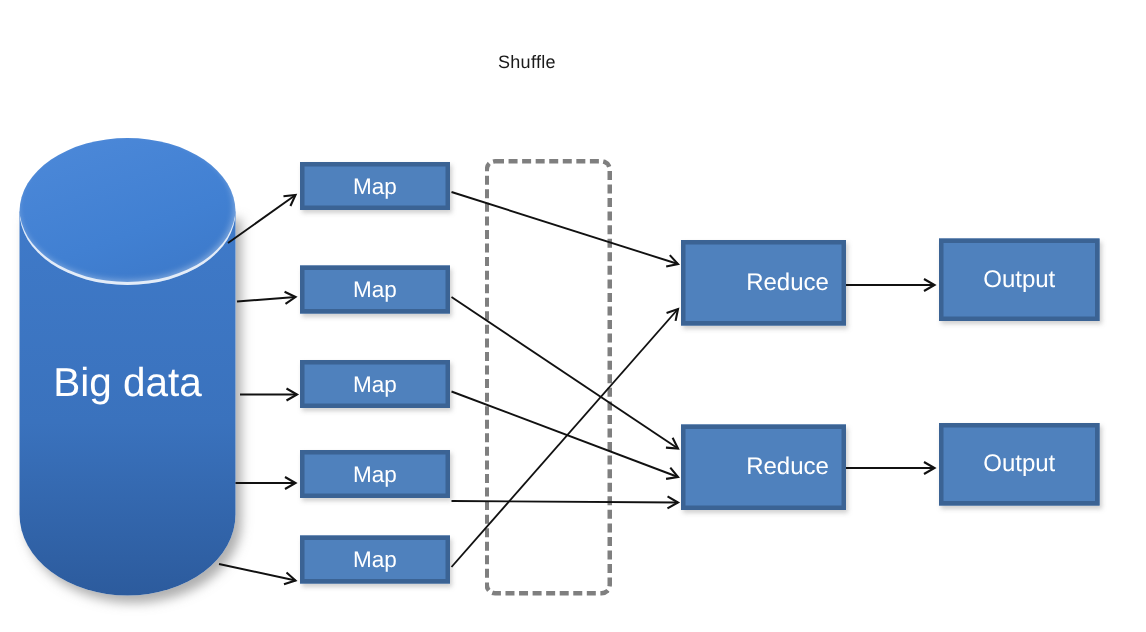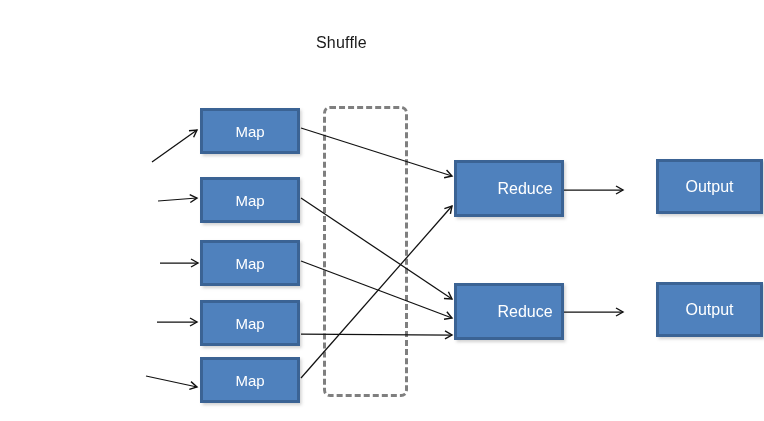--- a/index.html
+++ b/index.html
@@ -1,21 +1,21 @@
 <!DOCTYPE html>
 <html style="--node-fill: #4f81bd; --node-border: #3b6394; --cyl-top: #4d89d9; --cyl-mid: #3f7ac9; --cyl-bottom: #2c5b9d; --dash: #7f7f7f; --text-dark: #1a1a1a;"><head>
 <meta charset="utf-8">
 <style>
   html,body { margin:0; padding:0; background:#ffffff; }
   .canvas {
     position:relative; width:764px; height:421px; background:#fff;
     font-family:"Liberation Sans", sans-serif; overflow:hidden;
   }
   .shuffle-label {
-    position:absolute; left:316px; top:34px; font-size:16px;
+    position:absolute; left:332px; top:34px; font-size:12px;
     color:var(--text-dark,#1a1a1a); letter-spacing:0.2px;
   }
   
   .cylinder { position:absolute; left:13px; top:92px; width:144px; height:305px; }
   .cyl-body {
     position:absolute; left:0; top:49px; width:144px; height:256px;
     background:linear-gradient(to bottom, var(--cyl-mid,#3f7ac9) 0%, #3a72bd 55%, var(--cyl-bottom,#2c5b9d) 100%);
     border-radius:0 0 50% 50% / 0 0 54px 54px;
     box-shadow:4px 5px 7px rgba(110,110,110,0.55);
   }
@@ -30,39 +30,44 @@
     color:#ffffff; font-size:27px; font-weight:400;
   }
   
   .node {
     position:absolute; box-sizing:border-box;
     background:var(--node-fill,#4f81bd);
     border:3px solid var(--node-border,#3b6394);
     color:#fff; display:flex; align-items:center; justify-content:center;
     font-size:15px; box-shadow:1.5px 2px 3px rgba(120,120,120,0.35);
   }
-  .map    { left:200px; width:100px; height:46px; }
+  .map    { left:200px; width:100px; height:32px; }
   .reduce { left:454px; width:110px; height:57px; font-size:16px;padding-left:32px; }
-  .output { left:626px; width:107px; height:55px; font-size:16px;margin-left:30px; }
+  .output { left:626px; width:107px; height:55px; font-size:16px; }
   
   .shuffle-zone {
     position:absolute; left:323px; top:106px; width:85px; height:291px;
     box-sizing:border-box; border:3px dashed var(--dash,#7f7f7f); border-radius:7px;
     background:transparent;
   }
   
   .edge-layer { position:absolute; left:0; top:0; width:764px; height:421px; pointer-events:none; }
 </style>
 </head>
 <body>
 
 <div class="canvas">
 
   <div class="shuffle-label">Shuffle</div>
 
+  <div class="cylinder">
+    <div class="cyl-body"></div>
+    <div class="cyl-top"></div>
+    <div class="cyl-label">Big data</div>
+  </div>
 
   <div class="shuffle-zone"></div>
 
   <div class="node map" style="top:108px">
     <span>Map</span>
   </div>
   <div class="node map" style="top:177px">
     <span>Map</span>
   </div>
   <div class="node map" style="top:240px">

